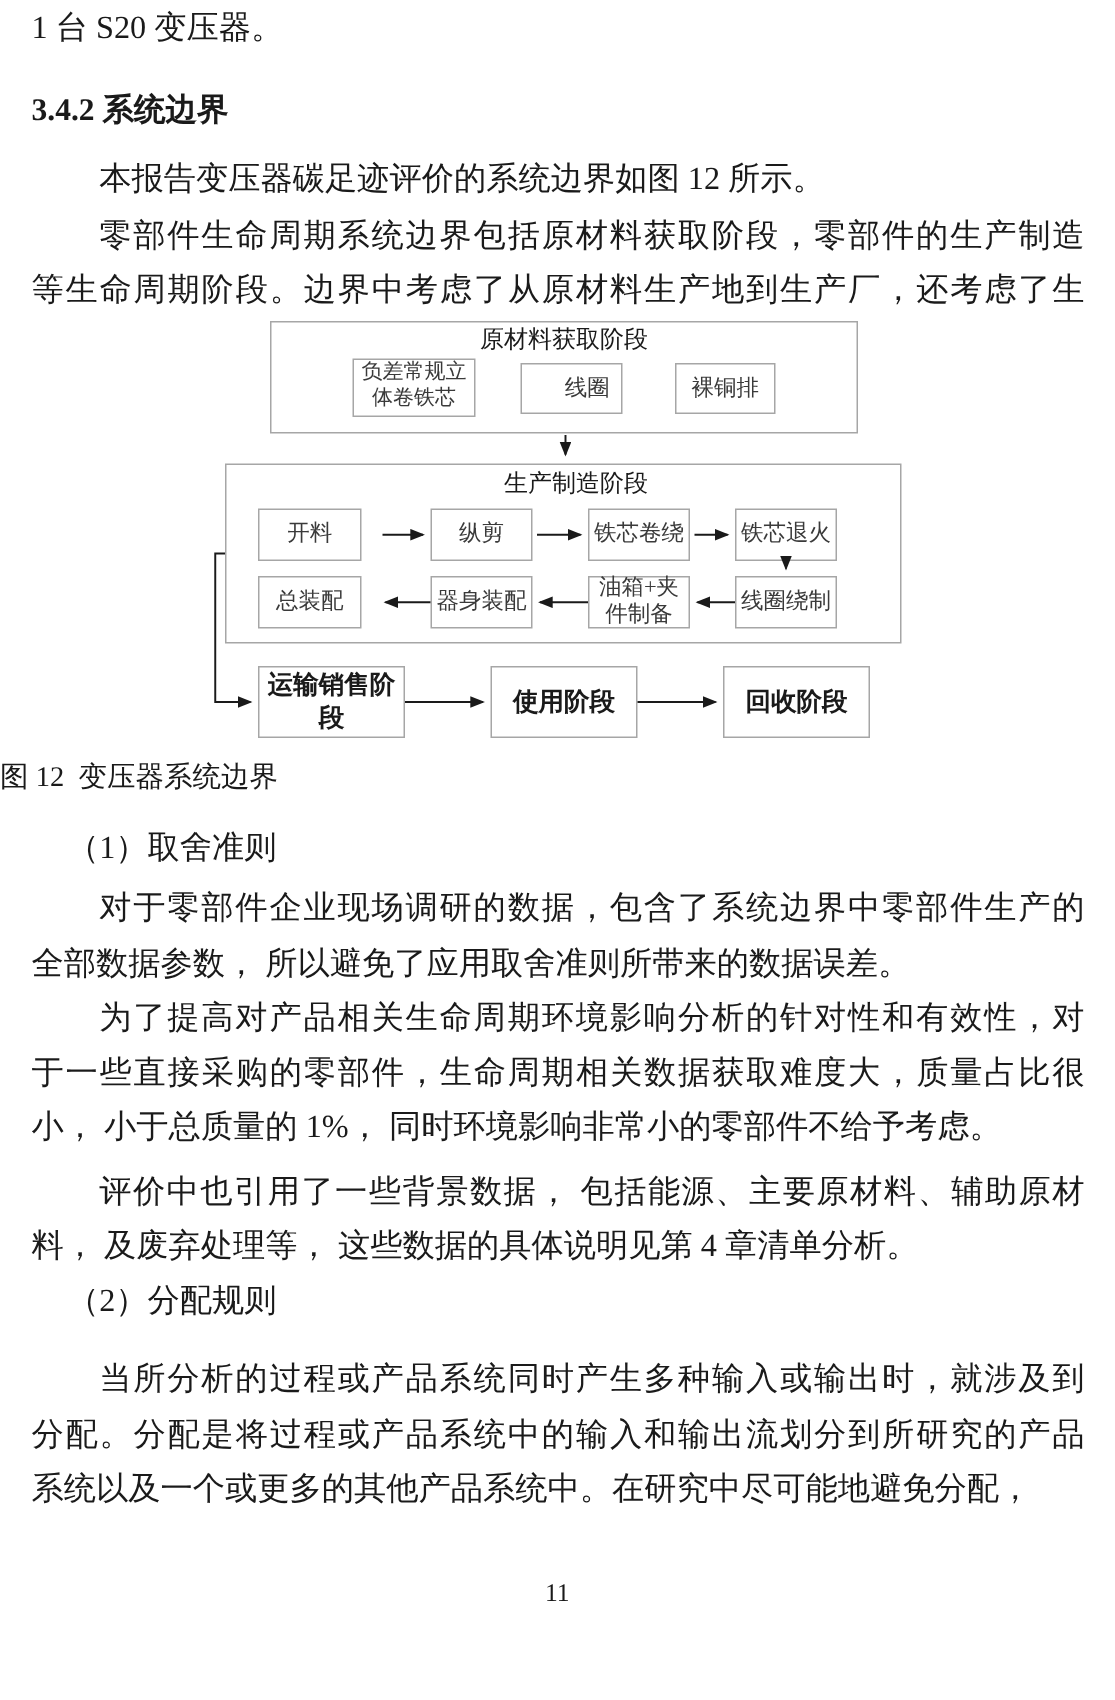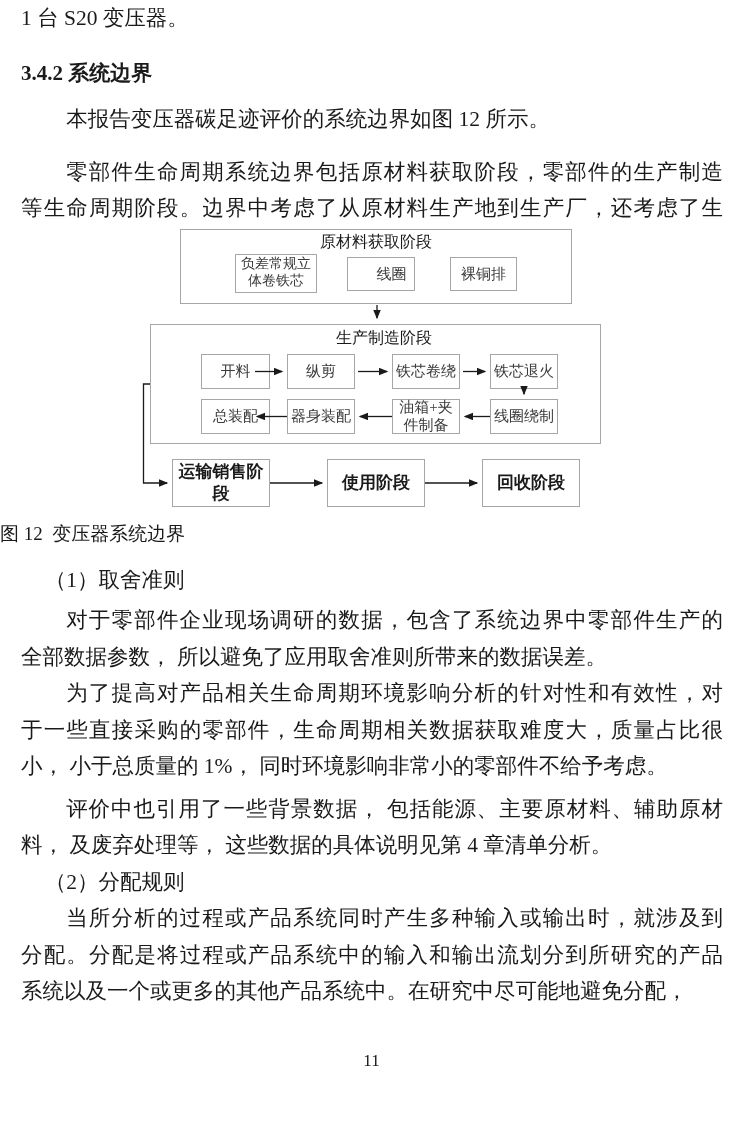--- a/index.html
+++ b/index.html
@@ -21,22 +21,22 @@
   .para div{
     line-height:36.5px;
     text-align:justify;
     text-align-last:justify;
     white-space:pre-wrap;
   }
   .para div.first{text-indent:2.1em;}
   .para div.last{text-align-last:left;}
   .subhead{text-indent:1.1em;}
   .mt-sub{margin-top:18px;}
-  .mt2{margin-top:0;}
-  .mt25{margin-top:16px;}
+  .mt2{margin-top:16px;}
+  .mt25{margin-top:1px;}
   .mt4{margin-top:4px;}
   .mt6{margin-top:6px;}
   .mt10{margin-top:10px;}
 
   
   .figure{position:relative;width:743px;height:315px;margin-top:2px;}
   .figure .abs{position:absolute;box-sizing:border-box;}
   .stage{border:1px solid #a6a6a6;background:#fff;}
   .stage-title{
     font-family:"Liberation Sans","DejaVu Sans",sans-serif;
@@ -58,21 +58,21 @@
   }
   .mat-stage{left:180px;top:0;width:392px;height:75px;}
   .mat-title{left:180px;top:3px;width:392px;}
   .box-a{left:235px;top:25px;width:82px;height:39px;font-size:14px;}
   .box-b{left:347px;top:28px;width:68px;height:34px;padding-left:21px;}
   .box-c{left:450px;top:28px;width:67px;height:34px;}
   .prod-stage{left:150px;top:95px;width:451px;height:120px;}
   .prod-title{left:152px;top:99px;width:447px;padding-left:17px;}
   .r1{top:125px;height:35px;}
   .r2{top:170px;height:35px;}
-  .c1{left:201px;width:69px;}
+  .c1{left:172px;width:69px;}
   .c2{left:287px;width:68px;}
   .c3{left:392px;width:68px;}
   .c4{left:490px;width:68px;}
   .bb{top:230px;height:48px;width:98px;}
   .b1{left:172px;}
   .b2{left:327px;}
   .b3{left:482px;}
   .fig-caption{
     left:0;top:293px;width:743px;
     text-align:left;font-size:19px;line-height:24px;

